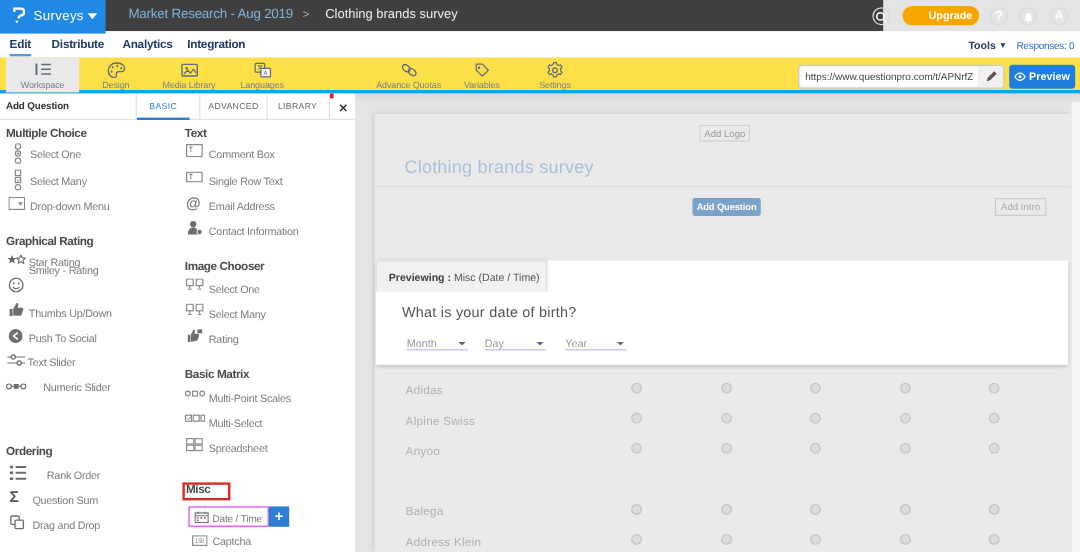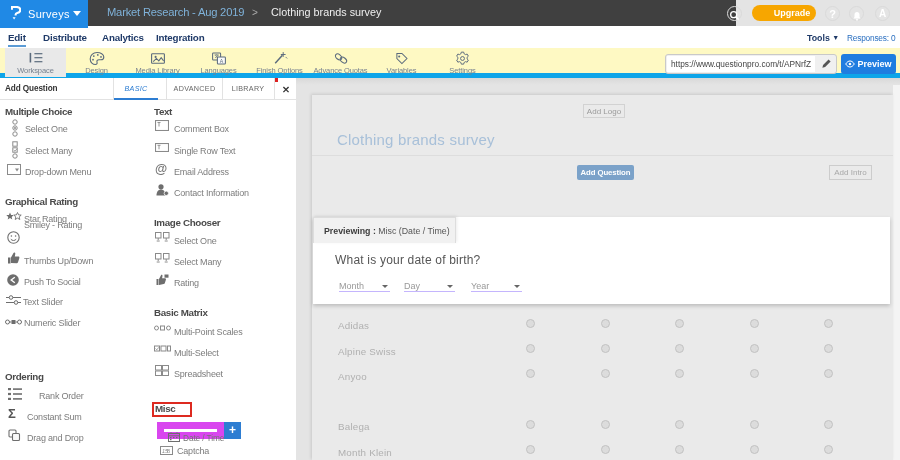--- a/index.html
+++ b/index.html
@@ -17,21 +17,21 @@
 .circ { position:absolute; top:6px; width:15px; height:15px; border:1.2px solid #dadada; border-radius:50%; color:#fff; text-align:center; }
 .upgrade { position:absolute; left:752px; top:5px; width:64px; height:16px; background:#f7a600; border-radius:9px; color:#fff; font-size:9px; font-weight:bold; text-align:center; line-height:16px;padding-left:16px; }
 
 
 .nav2 { position:absolute; left:0; top:26px; width:900px; height:22px; background:#fff; }
 .nav2 a { position:absolute; top:6px; font-size:9.8px; color:#1f3a68; text-decoration:none; font-weight:bold; letter-spacing:-0.2px; }
 .tools { position:absolute; left:807px; top:7px; font-size:8.8px; color:#1f3a68; font-weight:bold; }
 .resp { position:absolute; left:847px; top:7px; font-size:8.3px; color:#2a6fc0; white-space:nowrap; letter-spacing:-0.2px; }
 
 
-.toolbar { position:absolute; left:0; top:48px; width:900px; height:30px; background:#fef9c3; border-bottom:5px solid #0ea5e9; }
+.toolbar { position:absolute; left:0; top:48px; width:900px; height:30px; background:#fde047; border-bottom:3px solid #0ea5e9; }
 .titem { position:absolute; top:0; width:61px; height:29px; text-align:center; }
 .titem .lbl { position:absolute; top:18px; width:100%; font-size:7.5px; color:#76808f; letter-spacing:-0.1px; }
 .titem svg { position:absolute; top:3px; left:50%; margin-left:-8px; }
 .titem.sel { background:#e9e9e9; }
 .urlbox { position:absolute; left:665px; top:6px; width:172px; height:20px; background:#f0f0f0; border:1px solid #c9c9c9; border-radius:3px; }
 .urlinner { position:absolute; left:1px; top:1px; width:148px; height:16px; background:#fff; font-size:8.3px; color:#444; line-height:16px; padding-left:4px; white-space:nowrap; overflow:hidden; }
 .pencil { position:absolute; right:4px; top:3px; }
 .preview { position:absolute; left:841px; top:6px; width:55px; height:20px; background:#1f7de0; border-radius:3px; color:#fff; font-size:9px; font-weight:bold; text-align:center; line-height:20px; }
 
 
@@ -42,21 +42,21 @@
 .tab.active { color:#2d7dd2; border-bottom:2px solid #2d7dd2; }
 .vline { position:absolute; top:0; width:1px; height:22px; background:#e2e2e2; }
 .closex { position:absolute; left:282px; top:6px; font-size:9.5px; font-weight:bold; color:#333; }
 .redtick { position:absolute; left:275px; top:0px; width:3px; height:4px; background:#d22; }
 
 .sect { position:absolute; font-size:9.8px; font-weight:bold; color:#4a4a4a; letter-spacing:-0.35px; }
 .item { position:absolute; font-size:9px; color:#7c7c7c; letter-spacing:-0.2px; }
 
 
 .miscbox { position:absolute; left:152px; top:324px; width:40px; height:15px; border:2.5px solid #dd2a20; }
-.dtrow { position:absolute; left:157px; top:344px; width:67px; height:17px; border:7px solid #d946ef; background:#fff; }
+.dtrow { position:absolute; left:157px; top:344px; width:67px; height:17px; border:1px solid #d946ef; background:#fff; }
 .dtplus { position:absolute; left:224px; top:344px; width:17px; height:17px; background:#2d7dd2; color:#fff; font-size:12px; font-weight:bold; text-align:center; line-height:16px; }
 
 
 .canvas { position:absolute; left:312px; top:95px; width:581px; height:365px; background:#eaeaea; box-shadow:-1px -1px 3px rgba(0,0,0,0.12); }
 .addlogo { position:absolute; left:271px; top:9px; width:42px; height:14px; border:1px solid #d2d2d2; color:#9a9a9a; font-size:8px; text-align:center; line-height:13px; }
 .ctitle { position:absolute; left:25px; top:36px; font-size:15px; letter-spacing:0.2px; color:#a8c0d9; }
 .hr1 { position:absolute; left:0; top:60px; width:581px; height:1px; background:#dddddd; }
 .addq { position:absolute; left:265px; top:70px; width:57px; height:15px; background:#7ba2c9; border-radius:2px; color:#fff; font-size:7.8px; font-weight:bold; text-align:center; line-height:15px; letter-spacing:-0.1px; }
 .addintro { position:absolute; left:517px; top:70px; width:43px; height:15px; border:1px solid #cccccc; color:#a8a8a8; font-size:8px; text-align:center; line-height:14px; }
 
@@ -143,29 +143,20 @@
     </div>
   <div class="titem" style="left:188px;">
       <svg width="16" height="15" viewBox="0 0 20 18">
         <rect x="2" y="2" width="10" height="9" rx="1" fill="none" stroke="#5b6b7d" stroke-width="1.3"></rect>
         <path d="M4.5 4.5 h5 M7 4 v1 M5 8 c1 -0.5 3.5 -1.5 4 -3.5 M9 8 c-1 -0.5 -3 -2 -3.5 -3" stroke="#5b6b7d" stroke-width="0.9" fill="none"></path>
         <rect x="8" y="7" width="10" height="9" rx="1" fill="#fafafa" stroke="#5b6b7d" stroke-width="1.3"></rect>
         <text x="10.8" y="14.3" font-size="6.5" fill="#5b6b7d" font-family="Liberation Sans">A</text>
       </svg>
       <div class="lbl">Languages</div>
     </div>
-  <div class="titem" style="left:249px;">
-      <svg width="16" height="15" viewBox="0 0 20 18">
-        <line x1="4" y1="15" x2="13" y2="5" stroke="#5b6b7d" stroke-width="1.8"></line>
-        <line x1="14" y1="1" x2="14" y2="7" stroke="#5b6b7d" stroke-width="1.2"></line>
-        <line x1="11" y1="4" x2="17" y2="4" stroke="#5b6b7d" stroke-width="1.2"></line>
-        <line x1="17" y1="7" x2="19" y2="9" stroke="#5b6b7d" stroke-width="1"></line>
-      </svg>
-      <div class="lbl">Finish Options</div>
-    </div>
   <div class="titem" style="left:310px;">
       <svg width="16" height="15" viewBox="0 0 20 18">
         <ellipse cx="7" cy="7" rx="4.5" ry="3" fill="none" stroke="#5b6b7d" stroke-width="1.4" transform="rotate(40 7 7)"></ellipse>
         <ellipse cx="13" cy="11" rx="4.5" ry="3" fill="none" stroke="#5b6b7d" stroke-width="1.4" transform="rotate(40 13 11)"></ellipse>
       </svg>
       <div class="lbl">Advance Quotas</div>
     </div>
   <div class="titem" style="left:371px;text-align:center;">
       <svg width="16" height="15" viewBox="0 0 20 18">
         <path d="M3 3 h7 l7 7 -7 7 -7 -7 z" fill="none" stroke="#5b6b7d" stroke-width="1.4" transform="rotate(0 10 9) scale(0.9) translate(1,0)"></path>
@@ -188,21 +179,21 @@
   </div>
   <div class="preview"><svg width="10" height="8" viewBox="0 0 14 10" style="vertical-align:-1px; margin-right:2px;">
         <path d="M1 5 C3 1.8 5 0.8 7 0.8 C9 0.8 11 1.8 13 5 C11 8.2 9 9.2 7 9.2 C5 9.2 3 8.2 1 5 Z" fill="none" stroke="#fff" stroke-width="1.4"></path>
         <circle cx="7" cy="5" r="1.8" fill="#fff"></circle>
       </svg>Preview</div>
 </div>
 
 <div class="panel">
   <div class="phead">
     <span class="ttl">Add Question</span>
-    <div class="tab active" style="left:114px; width:44px;font-style:italic;">BASIC</div>
+    <div class="tab active" style="left:114px; width:44px;">BASIC</div>
     <div class="tab" style="left:167px; width:55px;">ADVANCED</div>
     <div class="tab" style="left:223px; width:50px;">LIBRARY</div>
     <div class="vline" style="left:113px;"></div>
     <div class="vline" style="left:166px;"></div>
     <div class="vline" style="left:222px;"></div>
     <div class="vline" style="left:274px;"></div>
     <span class="closex">✕</span>
     <div class="redtick"></div>
   </div>
 
@@ -323,25 +314,25 @@
   <div class="item" style="left:25px; top:46px;">Select One</div>
   <div class="item" style="left:25px; top:68px;">Select Many</div>
   <div class="item" style="left:25px; top:89px;">Drop-down Menu</div>
 
   <div class="sect" style="left:5px; top:118px;">Graphical Rating</div>
   <div class="item" style="left:24px; top:136px;">Star Rating</div>
   <div class="item" style="left:24px; top:142px;">Smiley - Rating</div>
   <div class="item" style="left:24px; top:178px;">Thumbs Up/Down</div>
   <div class="item" style="left:24px; top:199px;">Push To Social</div>
   <div class="item" style="left:23px; top:219px;">Text Slider</div>
-  <div class="item" style="left:24px; top:240px;">Numeric Slider</div>
+  <div class="item" style="left:36px; top:240px;">Numeric Slider</div>
 
   <div class="sect" style="left:5px; top:293px;">Ordering</div>
   <div class="item" style="left:27px; top:313px;padding-left:12px;">Rank Order</div>
-  <div class="item" style="left:27px; top:334px;">Constant Sum</div>
+  <div class="item" style="left:27px; top:334px;">Question Sum</div>
   <div class="item" style="left:27px; top:355px;">Drag and Drop</div>
 
   <div class="sect" style="left:154px; top:28px;">Text</div>
   <div class="item" style="left:174px; top:46px;">Comment Box</div>
   <div class="item" style="left:174px; top:68px;">Single Row Text</div>
   <div class="item" style="left:174px; top:89px;">Email Address</div>
   <div class="item" style="left:174px; top:110px;">Contact Information</div>
 
   <div class="sect" style="left:154px; top:139px;">Image Chooser</div>
   <div class="item" style="left:174px; top:158px;">Select One</div>
@@ -416,20 +407,20 @@
     </div>
   <div class="row" style="top:319px;">
       <span class="nm">Balega</span>
       <div class="radio" style="left:214px;"></div>
       <div class="radio" style="left:289px;"></div>
       <div class="radio" style="left:363px;"></div>
       <div class="radio" style="left:438px;"></div>
       <div class="radio" style="left:512px;"></div>
     </div>
   <div class="row" style="top:344.5px;">
-      <span class="nm">Month Klein</span>
+      <span class="nm">Address Klein</span>
       <div class="radio" style="left:214px;"></div>
       <div class="radio" style="left:289px;"></div>
       <div class="radio" style="left:363px;"></div>
       <div class="radio" style="left:438px;"></div>
       <div class="radio" style="left:512px;"></div>
     </div>
 </div>
 
 </body></html>

